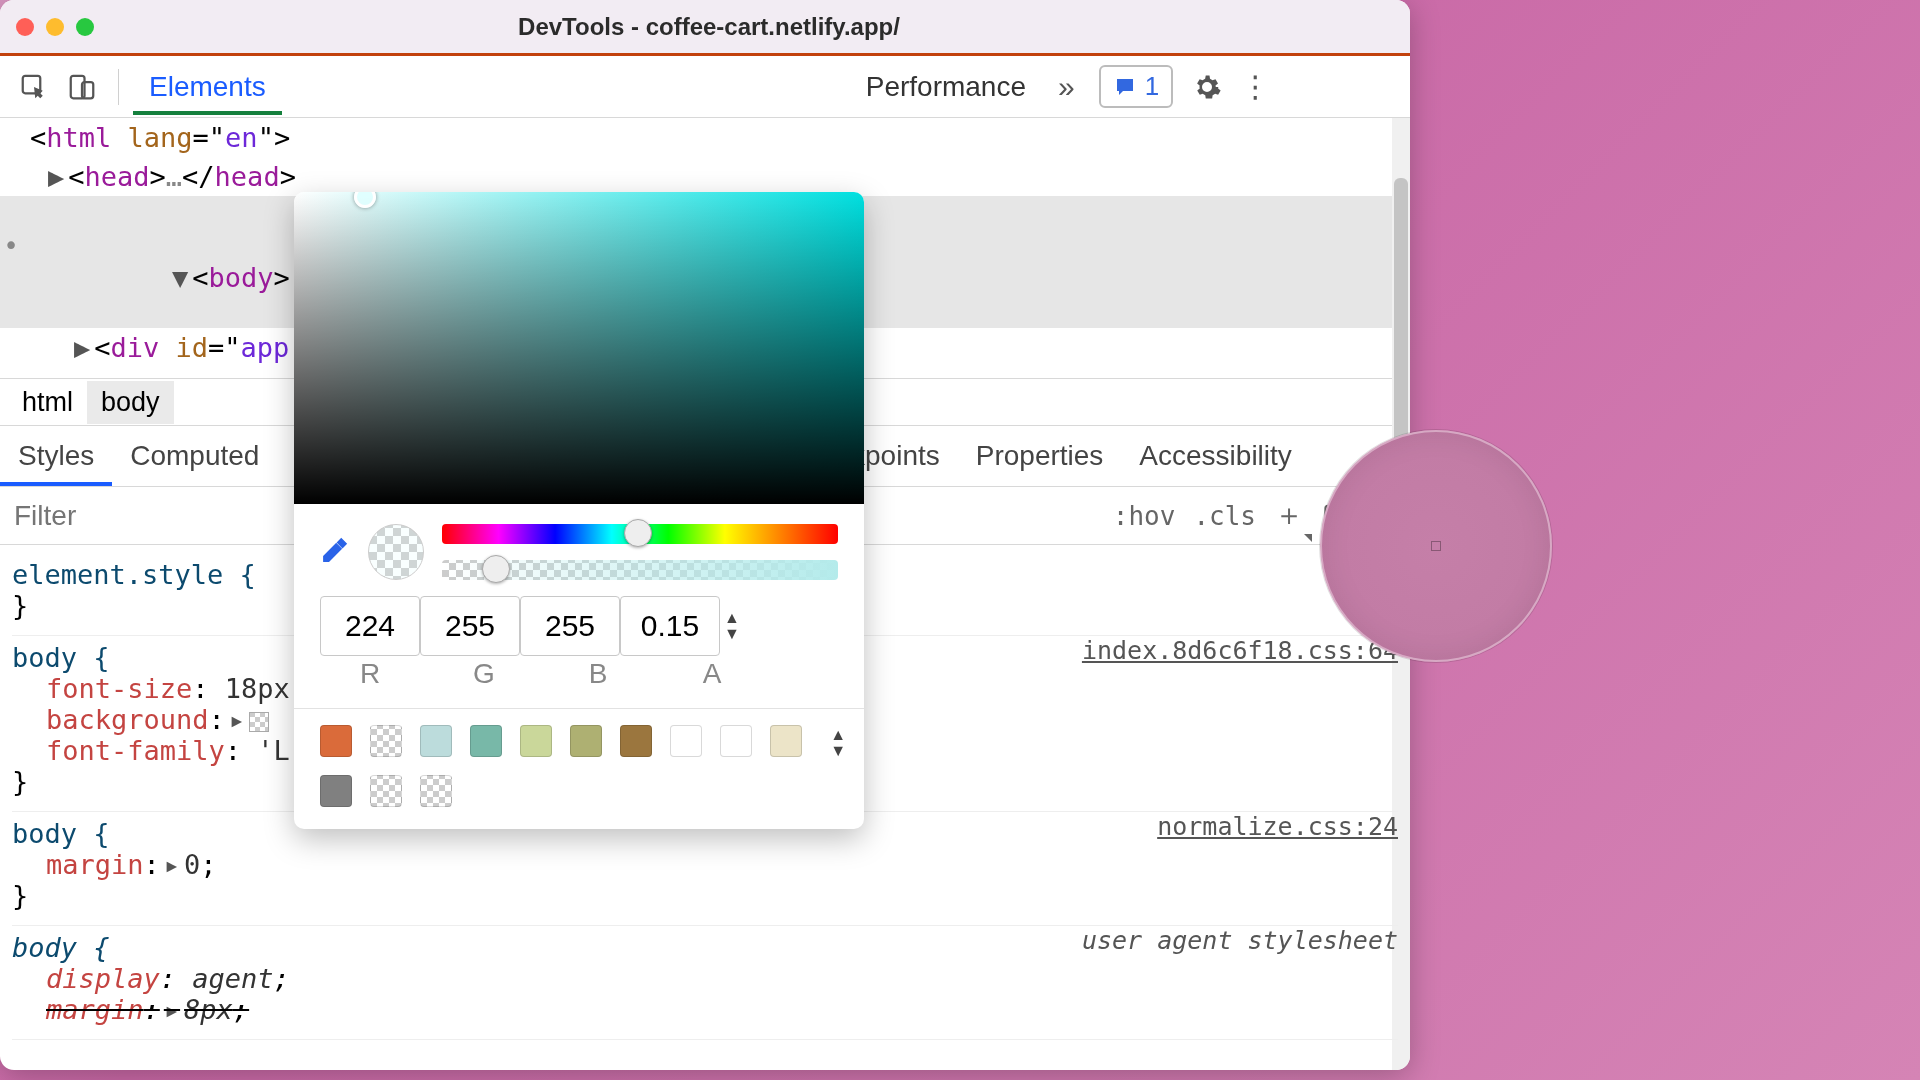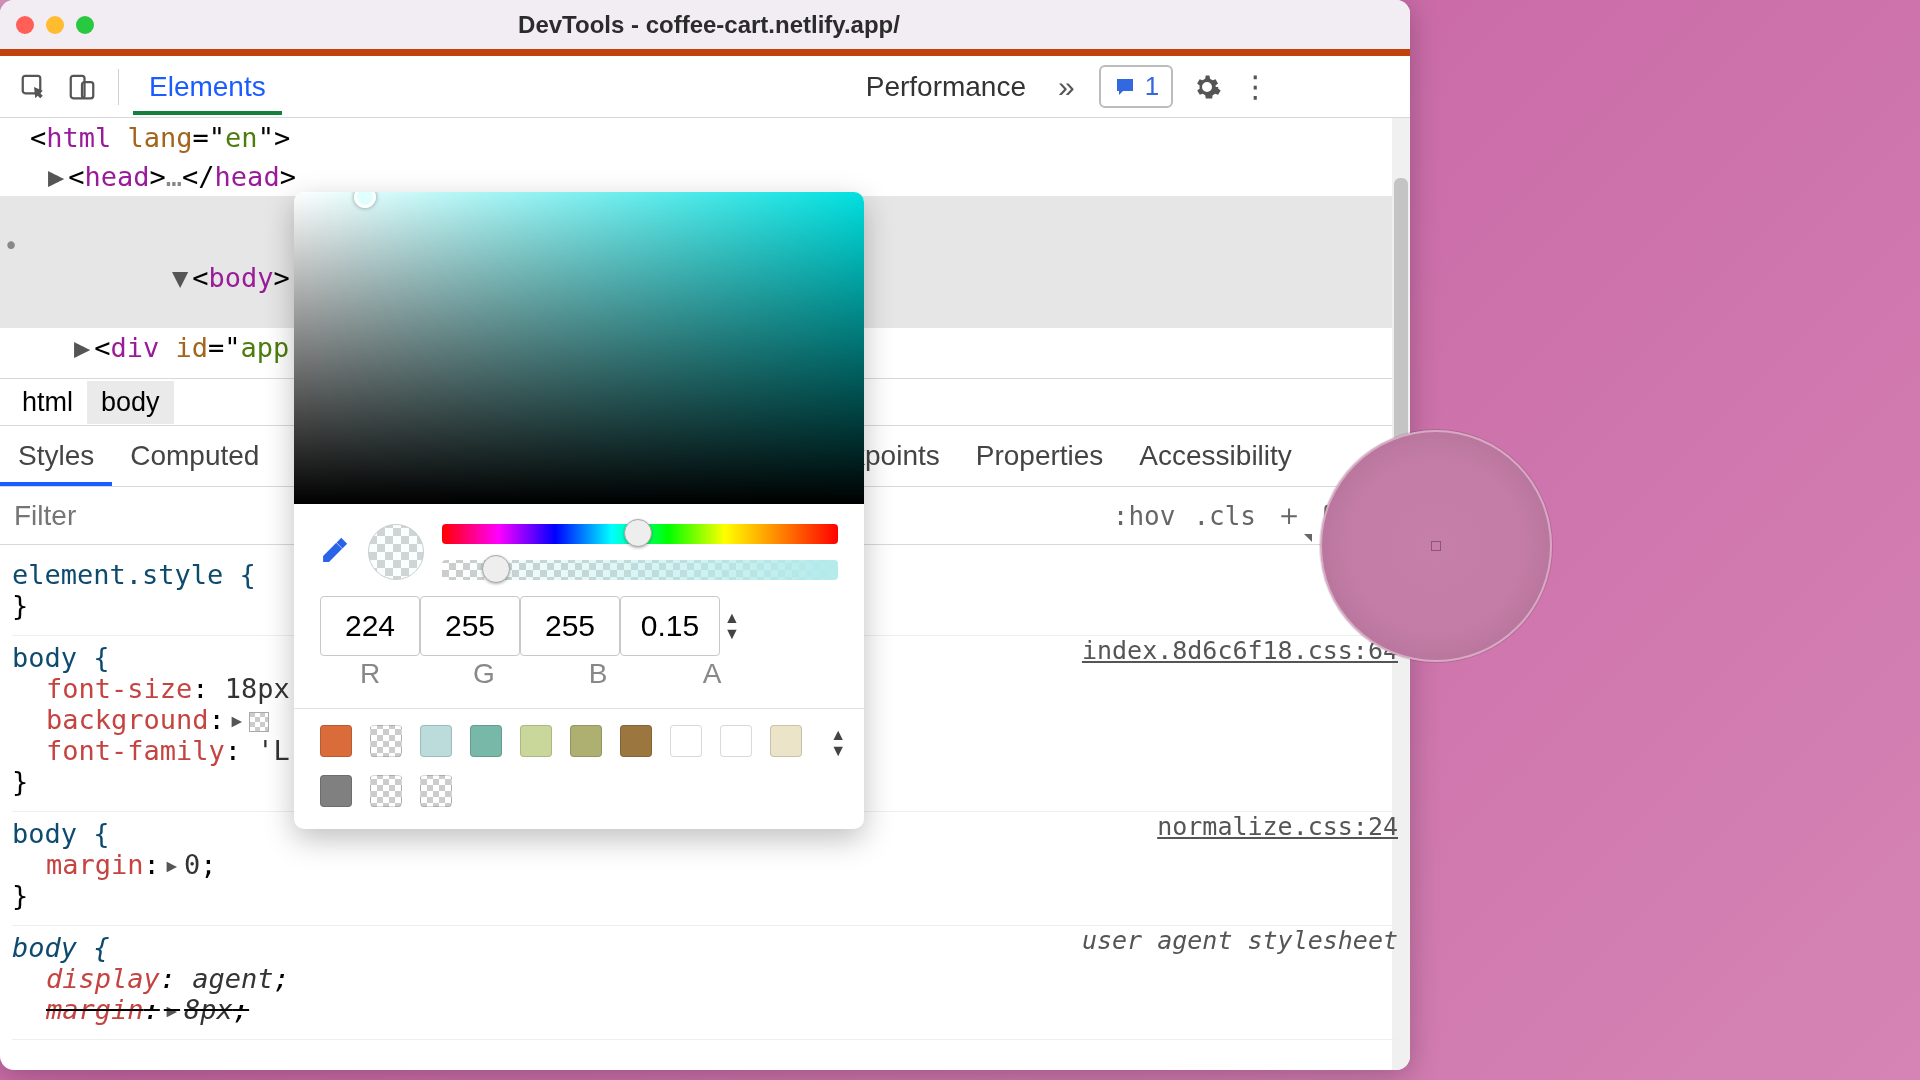--- a/index.html
+++ b/index.html
@@ -13,21 +13,21 @@
     position: absolute; left: 0; top: 0;
     width: 1410px; height: 1070px;
     background: #fff; border-radius: 14px;
     box-shadow: 0 6px 30px rgba(0,0,0,.25);
     overflow: hidden;
     display: flex; flex-direction: column;
   }
   
   .titlebar {
     height: 56px; display:flex; align-items:center;
-    background:#f2ecf3; border-bottom:7px solid #c2410c;
+    background:#f2ecf3; border-bottom:3px solid #c2410c;
     padding:0 16px; flex-shrink:0;
   }
   .traffic { display:flex; gap:12px; }
   .dot { width:18px; height:18px; border-radius:50%; }
   .dot.red{background:#ff5f57}.dot.yellow{background:#febc2e}.dot.green{background:#28c840}
   .title-text { flex:1; text-align:center; font-size:24px; font-weight:600; color:#2b2b2b; }
   .title-spacer{width:70px}
 
   
   .toolbar {
@@ -47,21 +47,21 @@
   .gear svg{width:30px;height:30px;fill:#555}
   .kebab{font-size:30px;color:#555}
 
   
   .main { flex:1; display:flex; flex-direction:column; overflow:hidden; position:relative; }
 
   
   .dom-area { height:260px; overflow:hidden; font-family:Menlo,Consolas,monospace; font-size:27px; background:#fff; position:relative; }
   .dom-line { padding:4px 0 4px 30px; white-space:pre; }
   .dom-line.sel{ background:#e6e6e6; }
-  .attrname{color:#a3651c}.attrval{color:#4d7c0f}.tagn{color:#9a1b9a}
+  .attrname{color:#a3651c}.attrval{color:#6d28d9}.tagn{color:#9a1b9a}
   .gray{color:#9a9a9a}
   .disclosure{color:#555;margin-right:4px}
   .dots{position:absolute;left:4px;color:#888;font-size:26px}
 
   
   .crumb { height:48px;border-top:1px solid #d8d8d8;border-bottom:1px solid #d8d8d8;display:flex;align-items:center;padding:0 8px;font-size:27px}
   .crumb span{padding:6px 14px}
   .crumb .sel{background:#eaeaea}
 
   

